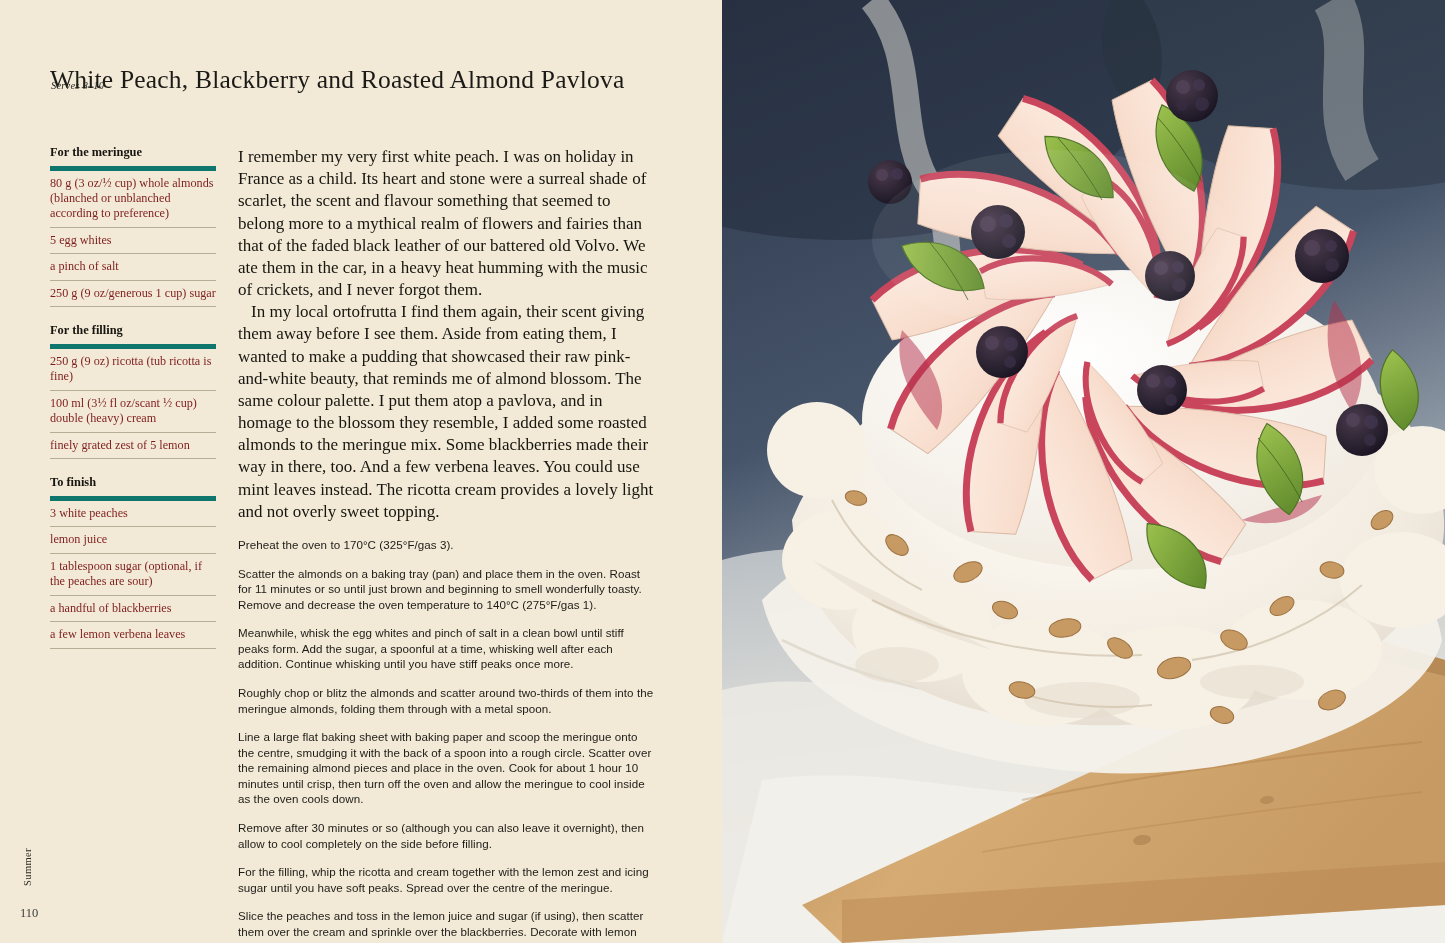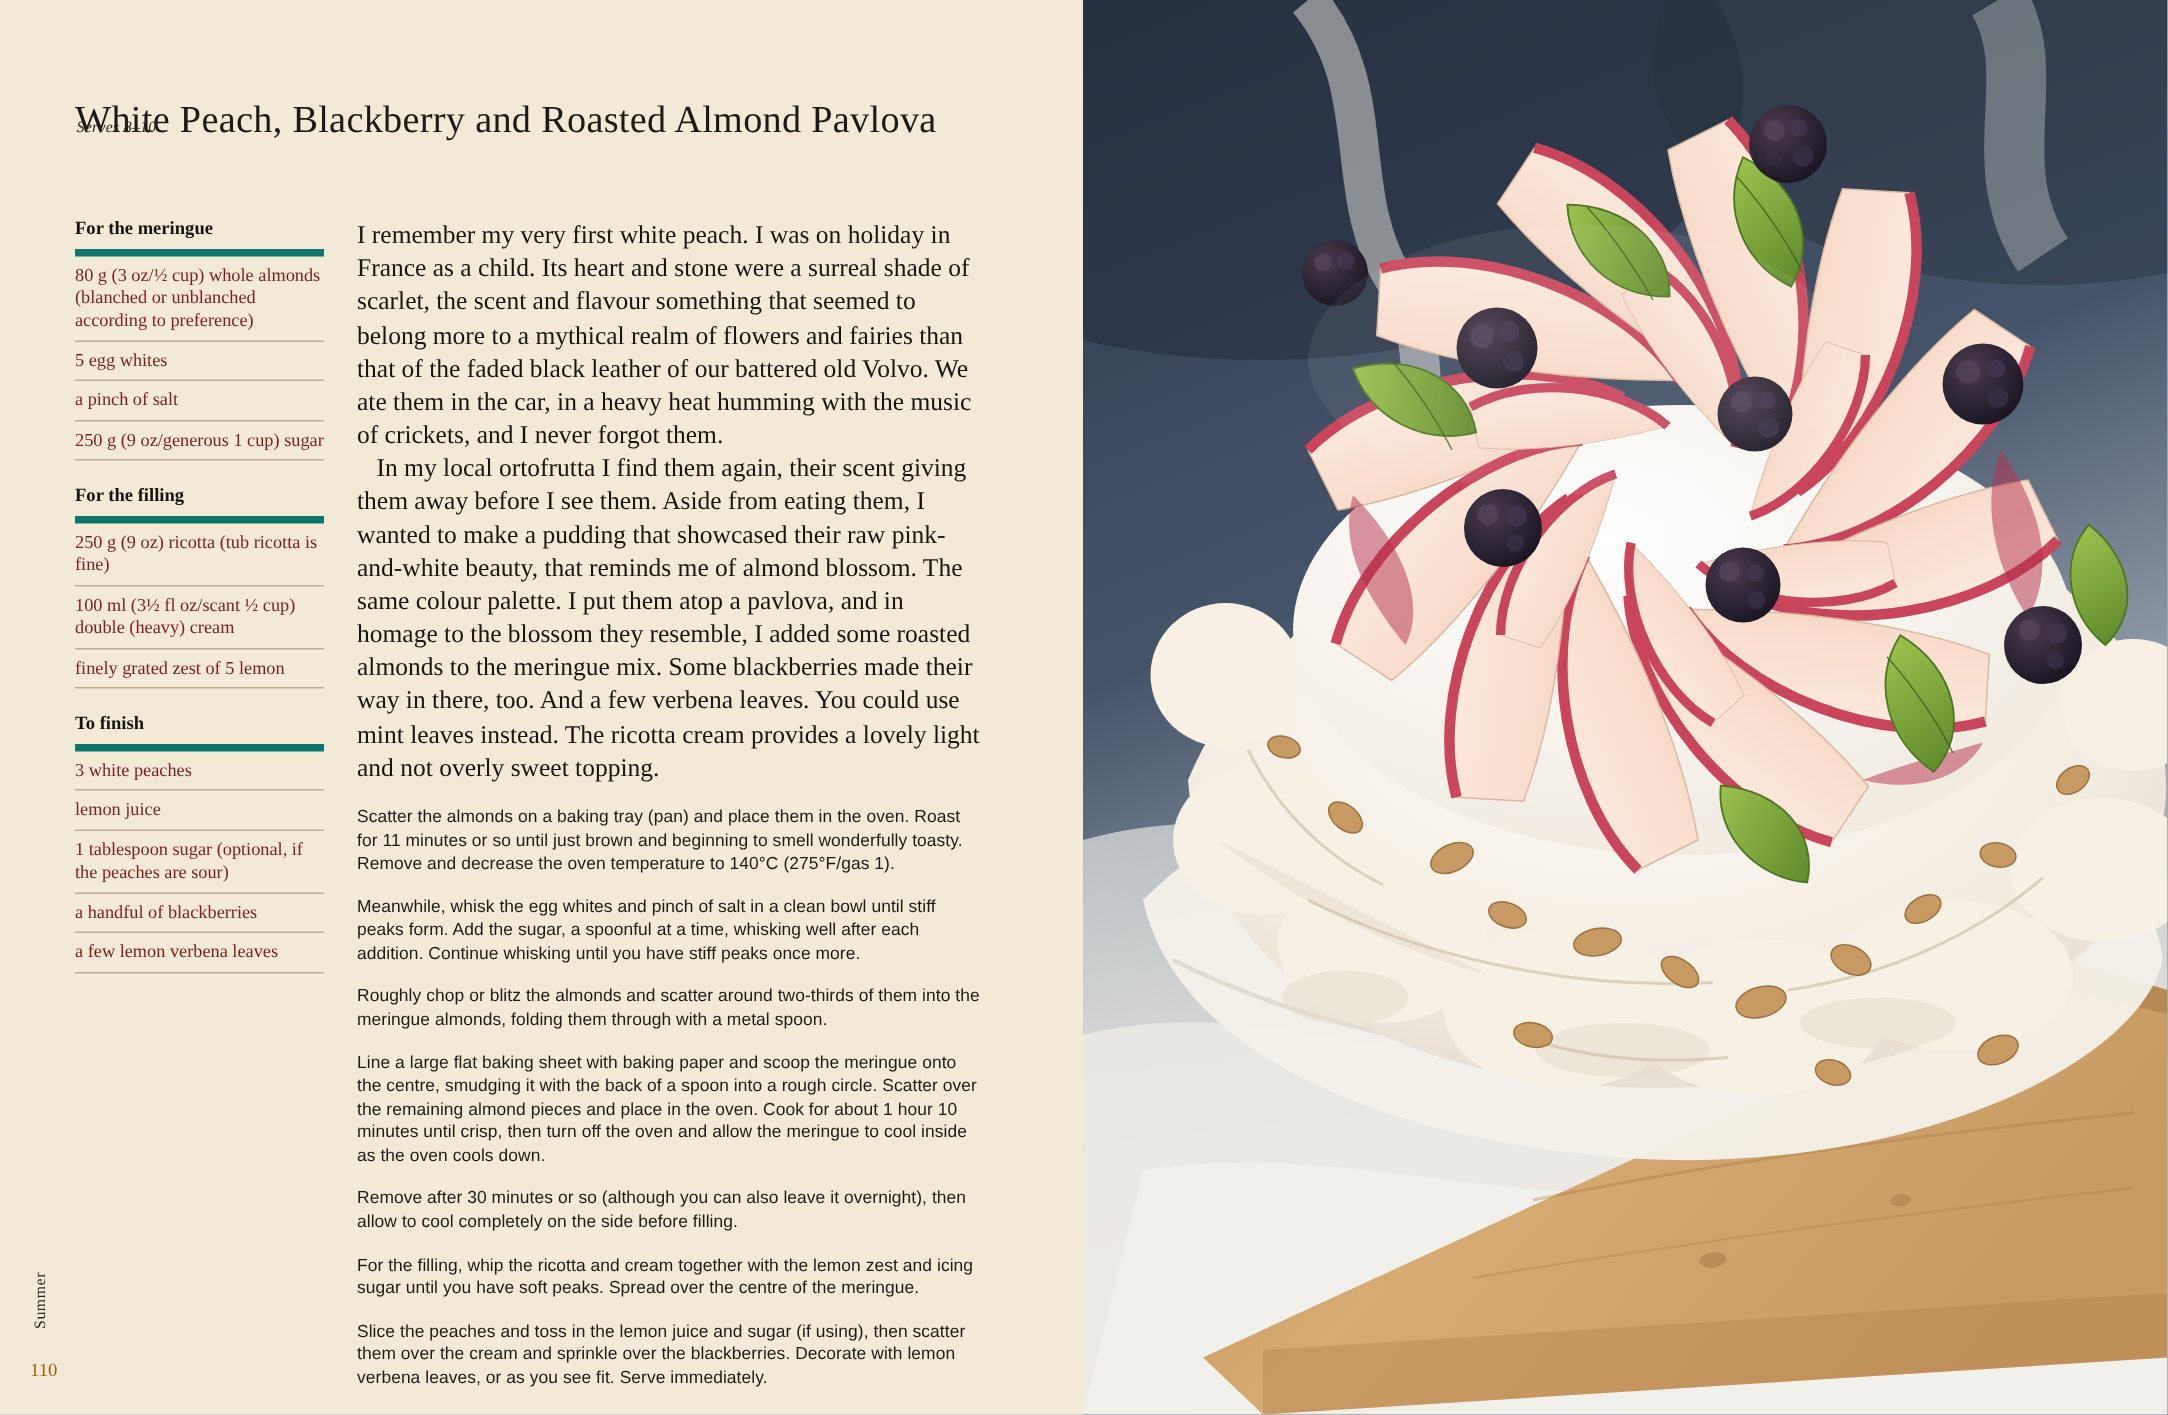--- a/index.html
+++ b/index.html
@@ -99,21 +99,21 @@
     font-family: "Liberation Serif", serif;
     font-size: 10.5px;
     color: #2b2823;
     letter-spacing: 0.4px;
   }
   #page-number {
     position: absolute;
     left: 20px; bottom: 22px;
     font-family: "Liberation Serif", serif;
     font-size: 12.5px;
-    color: #a16207;
+    color: #404040;
   }
   
   #photo-page {
     position: relative;
     width: 723px; height: 943px;
     flex: 0 0 723px;
     overflow: hidden;
     background: #2e3a4a;
   }
   #photo-svg { display: block; width: 723px; height: 943px; }
@@ -155,20 +155,21 @@
       </div>
 
     </div>
 
     <div id="method">
       <div class="intro">
         <p>I remember my very first white peach. I was on holiday in France as a child. Its heart and stone were a surreal shade of scarlet, the scent and flavour something that seemed to belong more to a mythical realm of flowers and fairies than that of the faded black leather of our battered old Volvo. We ate them in the car, in a heavy heat humming with the music of crickets, and I never forgot them.</p>
         <p class="indent">In my local ortofrutta I find them again, their scent giving them away before I see them. Aside from eating them, I wanted to make a pudding that showcased their raw pink-and-white beauty, that reminds me of almond blossom. The same colour palette. I put them atop a pavlova, and in homage to the blossom they resemble, I added some roasted almonds to the meringue mix. Some blackberries made their way in there, too. And a few verbena leaves. You could use mint leaves instead. The ricotta cream provides a lovely light and not overly sweet topping.</p>
       </div>
       <div class="steps">
+        <p>Preheat the oven to 170°C (325°F/gas 3).</p>
         <p>Scatter the almonds on a baking tray (pan) and place them in the oven. Roast for 11 minutes or so until just brown and beginning to smell wonderfully toasty. Remove and decrease the oven temperature to 140°C (275°F/gas 1).</p>
         <p>Meanwhile, whisk the egg whites and pinch of salt in a clean bowl until stiff peaks form. Add the sugar, a spoonful at a time, whisking well after each addition. Continue whisking until you have stiff peaks once more.</p>
         <p>Roughly chop or blitz the almonds and scatter around two-thirds of them into the meringue almonds, folding them through with a metal spoon.</p>
         <p>Line a large flat baking sheet with baking paper and scoop the meringue onto the centre, smudging it with the back of a spoon into a rough circle. Scatter over the remaining almond pieces and place in the oven. Cook for about 1 hour 10 minutes until crisp, then turn off the oven and allow the meringue to cool inside as the oven cools down.</p>
         <p>Remove after 30 minutes or so (although you can also leave it overnight), then allow to cool completely on the side before filling.</p>
         <p>For the filling, whip the ricotta and cream together with the lemon zest and icing sugar until you have soft peaks. Spread over the centre of the meringue.</p>
         <p>Slice the peaches and toss in the lemon juice and sugar (if using), then scatter them over the cream and sprinkle over the blackberries. Decorate with lemon verbena leaves, or as you see fit. Serve immediately.</p>
       </div>
     </div>
 

